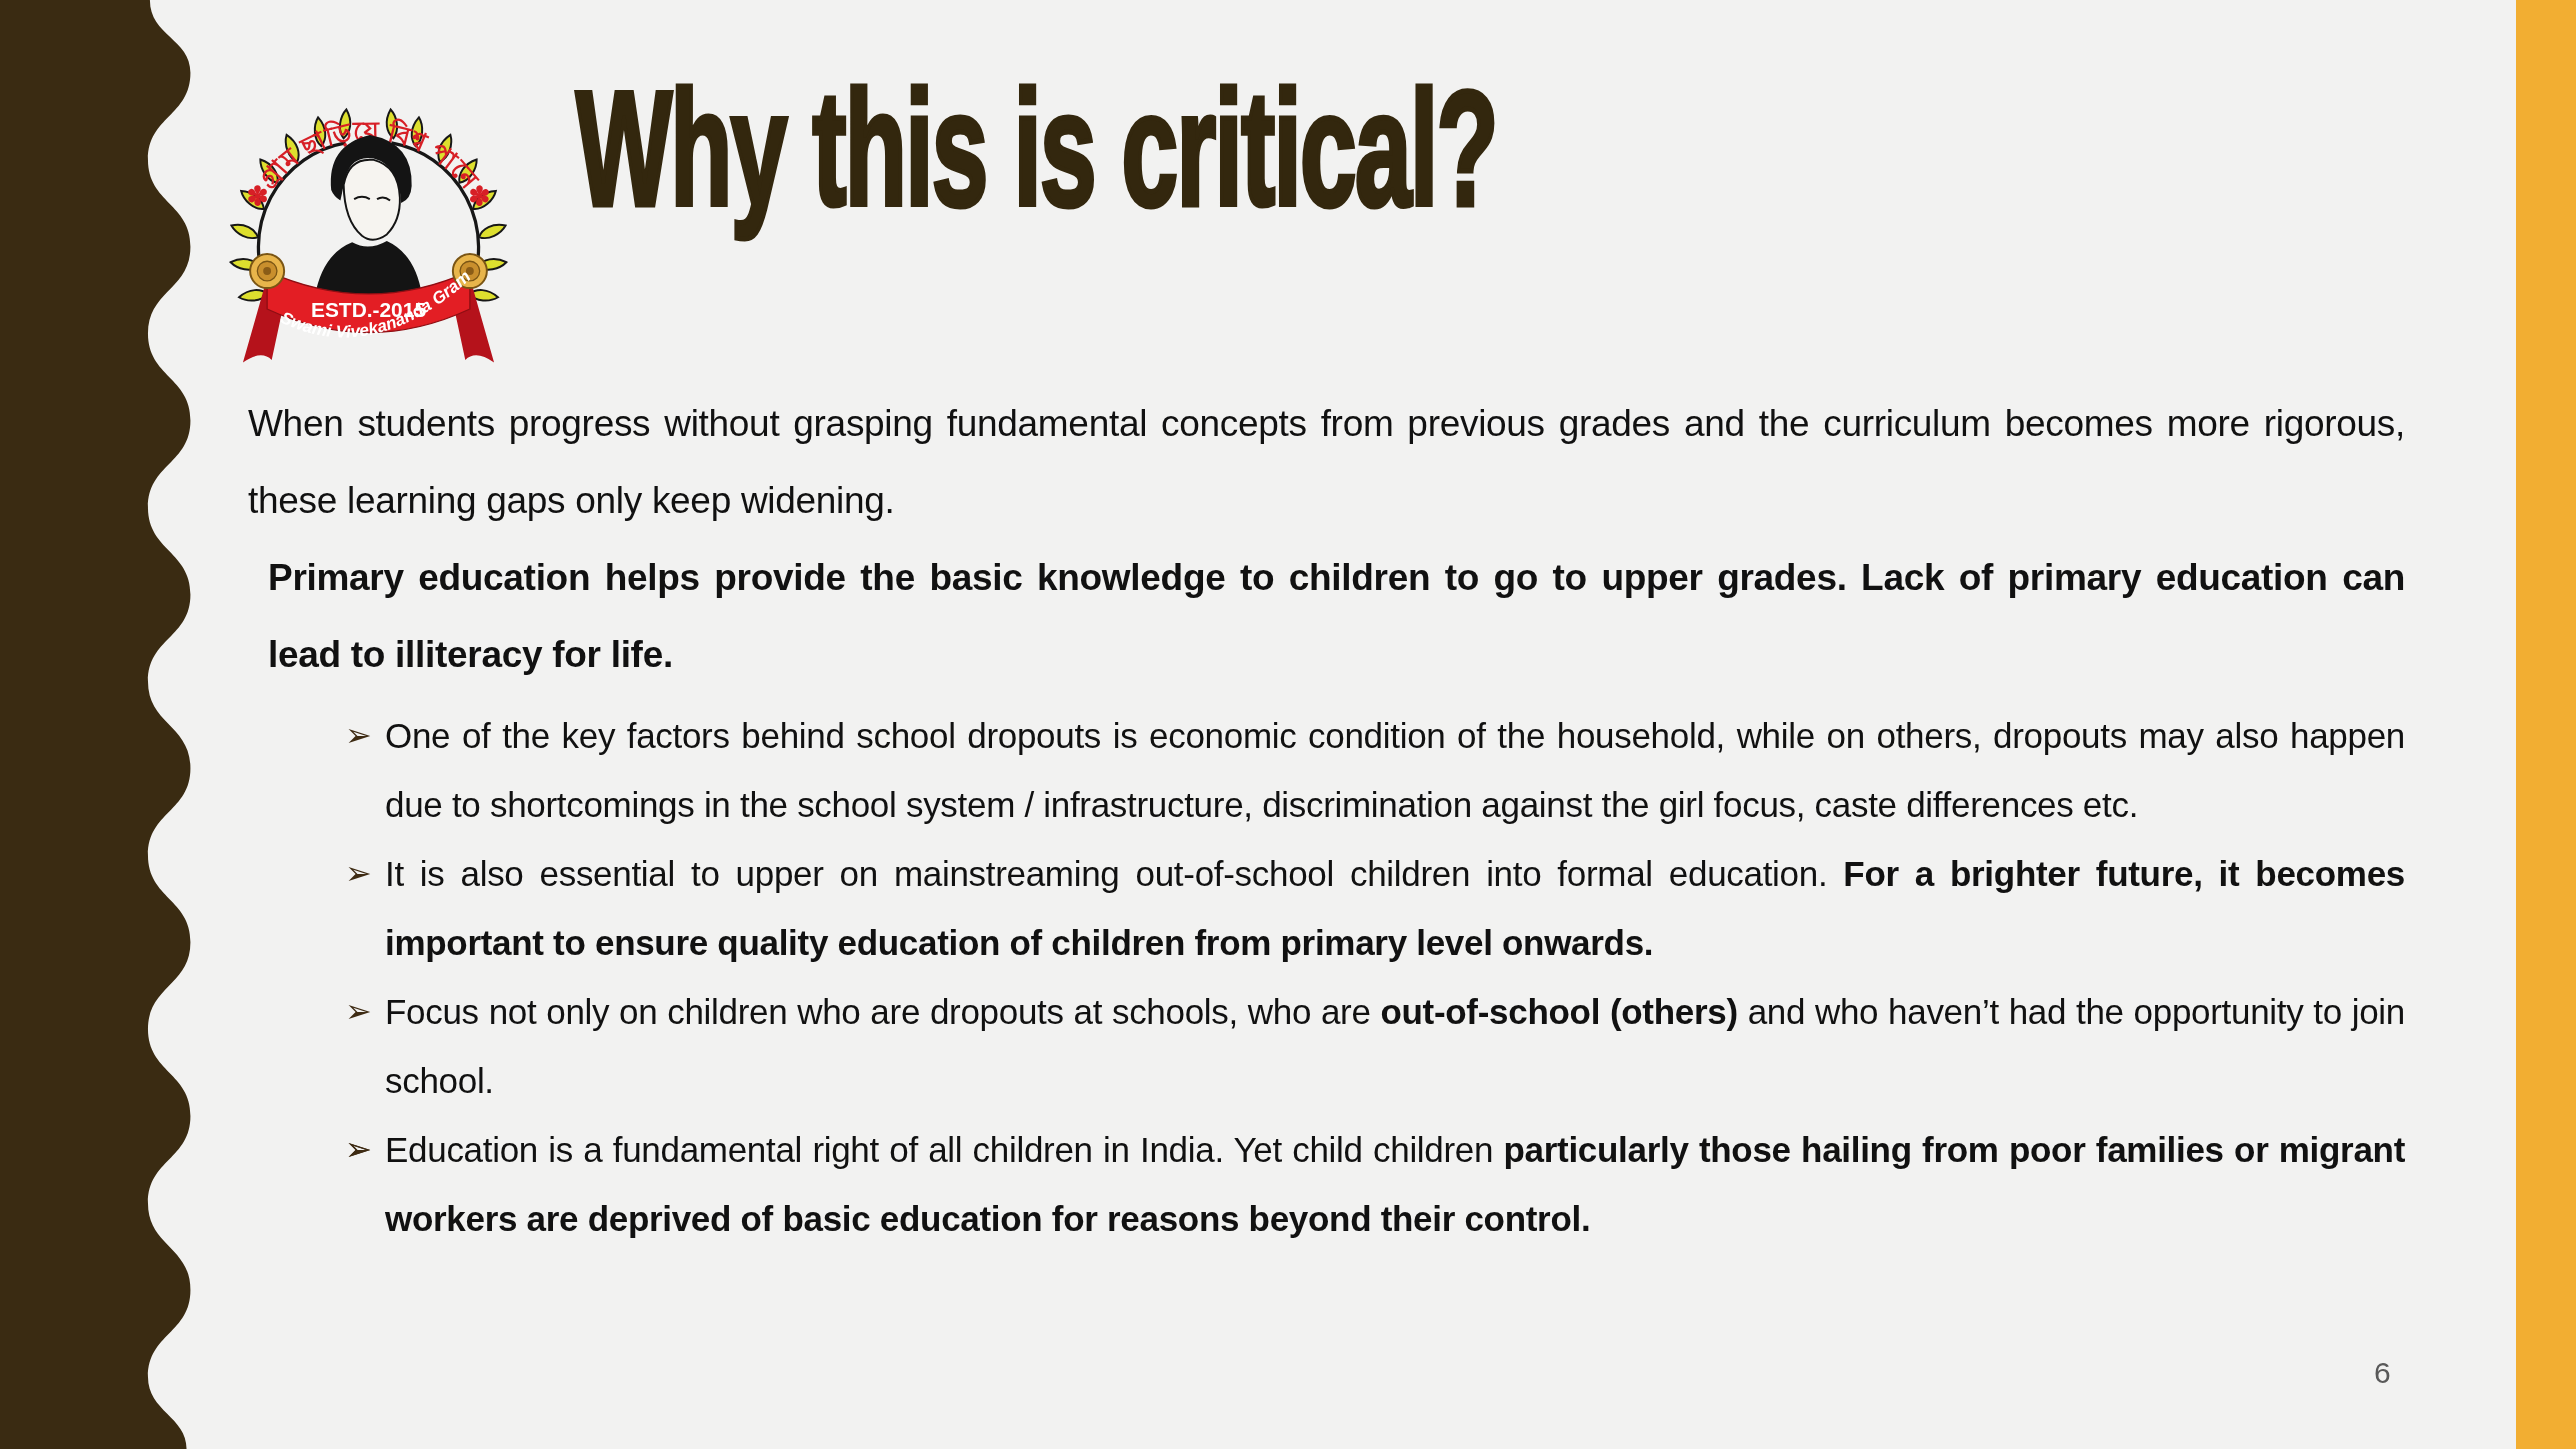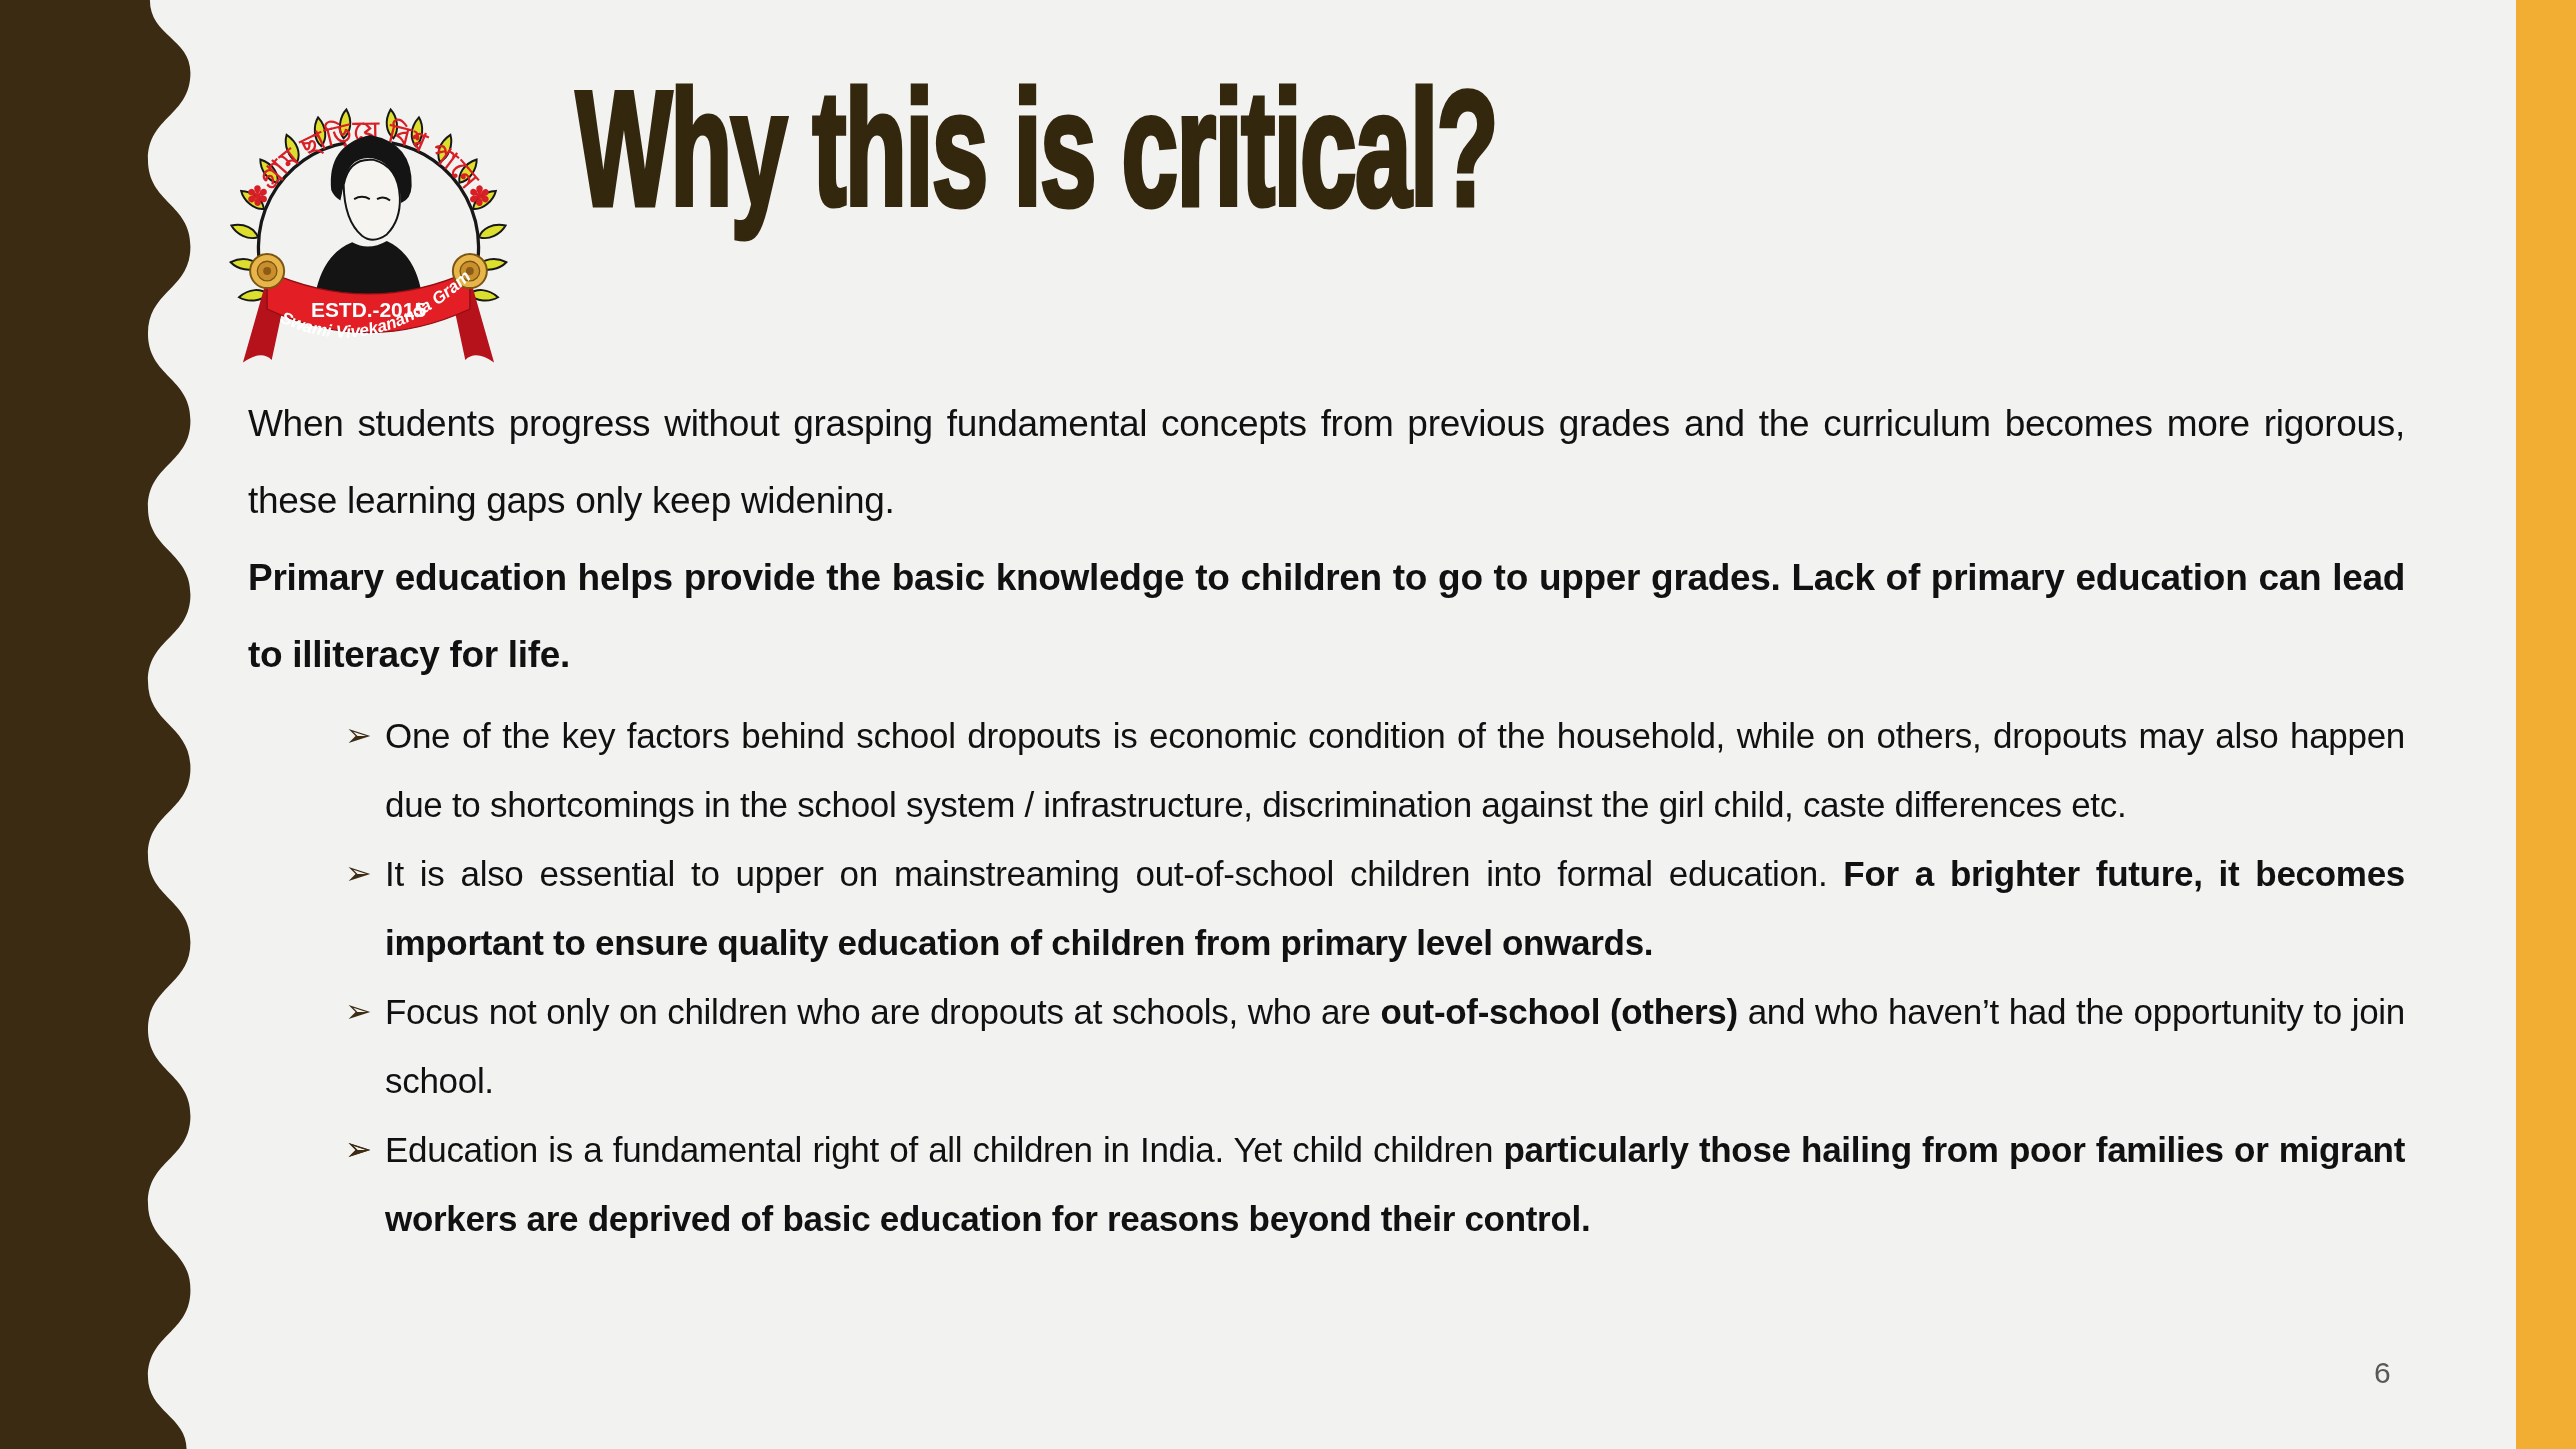--- a/index.html
+++ b/index.html
@@ -30,21 +30,21 @@
     transform:scaleX(0.62);transform-origin:left top;
     white-space:nowrap;
   }
 
   
   .content{position:absolute;left:248px;top:385px;width:2157px;}
   .para{
     font-size:37px;line-height:77px;letter-spacing:-0.3px;
     text-align:justify;text-align-last:left;margin:0;
   }
-  .para.bold{font-weight:bold;}
+  .para.bold{font-weight:bold;margin-left:20px;}
   .b{font-weight:bold;}
 
   ul.bullets{list-style:none;margin:7.7px 0 0 0;padding:0;}
   ul.bullets li{
     position:relative;padding-left:137px;
     font-size:35px;line-height:69px;letter-spacing:-0.3px;
     text-align:justify;text-align-last:left;
   }
   .marker{
     position:absolute;left:97px;top:0.6px;
@@ -144,21 +144,21 @@
   </svg>
 
   <h1 class="title">Why this is critical?</h1>
 
   <div class="content">
     <div id="paragraphs">
         <div class="para"><span>When students progress without grasping fundamental concepts from previous grades and the curriculum becomes more rigorous, these learning gaps only keep widening.</span></div>
         <div class="para bold"><span class="b">Primary education helps provide the basic knowledge to children to go to upper grades. Lack of primary education can lead to illiteracy for life.</span></div>
       </div>
     <ul id="bullets" class="bullets">
-        <li><span class="marker">➢</span><span>One of the key factors behind school dropouts is economic condition of the household, while on others, dropouts may also happen due to shortcomings in the school system / infrastructure, discrimination against the girl child, caste differences etc.</span></li>
+        <li><span class="marker">➢</span><span>One of the key factors behind school dropouts is economic condition of the household, while on others, dropouts may also happen due to shortcomings in the school system / infrastructure, discrimination against the girl focus, caste differences etc.</span></li>
         <li><span class="marker">➢</span><span>It is also essential to upper on mainstreaming out-of-school children into formal education. </span><span class="b">For a brighter future, it becomes important to ensure quality education of children from primary level onwards.</span></li>
         <li><span class="marker">➢</span><span>Focus not only on children who are dropouts at schools, who are </span><span class="b">out-of-school (others)</span><span>  and  who haven’t had the opportunity to join school.</span></li>
         <li><span class="marker">➢</span></li>
         <li><span class="marker">➢</span><span>Education is a fundamental right of all children in India. Yet child children </span><span class="b">particularly those hailing from poor families or migrant workers are deprived of basic education for reasons beyond their control.</span></li>
       </ul>
   </div>
 
   <div class="page-number">6</div>
 </div>
 

